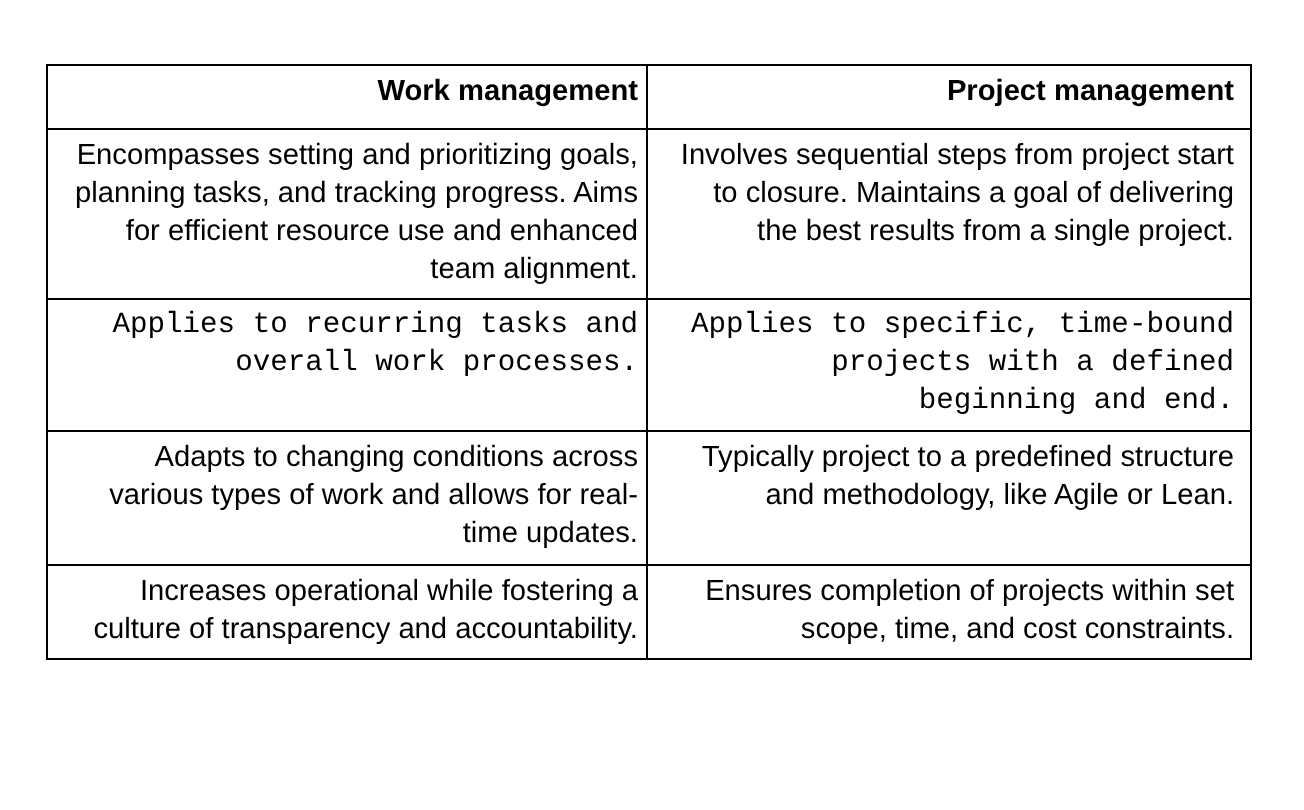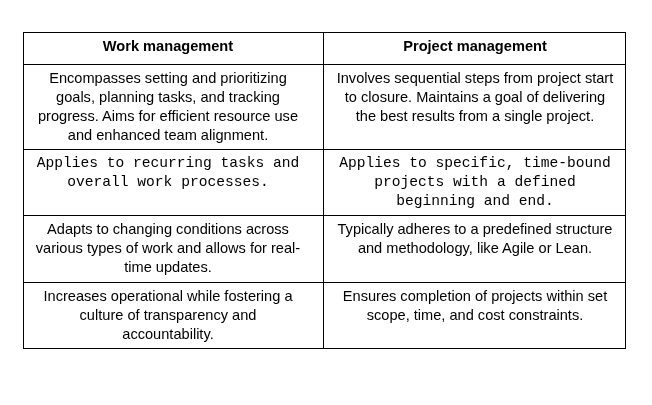--- a/index.html
+++ b/index.html
@@ -23,22 +23,22 @@
   table.comparison {
     border-collapse: collapse;
     table-layout: fixed;
     width: 602px;
     background: #ffffff;
   }
   table.comparison th,
   table.comparison td {
     border: 1.33px solid #000000;
     vertical-align: top;
-    text-align: center;
-    padding: 4px 20px 4px 9px;
+    text-align: right;
+    padding: 4px 4px 4px 9px;
     font-size: 14.6px;
     line-height: 19px;
     font-weight: normal;
     overflow: hidden;
   }
   table.comparison th {
     font-weight: bold;
   }
   table.comparison th:last-child,
   table.comparison td:last-child {
@@ -68,21 +68,21 @@
       <tr class="row-1">
         <td>Encompasses setting and prioritizing goals, planning tasks, and tracking progress. Aims for efficient resource use and enhanced team alignment.</td>
         <td>Involves sequential steps from project start to closure. Maintains a goal of delivering the best results from a single project.</td>
       </tr>
       <tr class="row-2">
         <td>Applies to recurring tasks and overall work processes.</td>
         <td>Applies to specific, time-bound projects with a defined beginning and end.</td>
       </tr>
       <tr class="row-3">
         <td>Adapts to changing conditions across various types of work and allows for real-time updates.</td>
-        <td>Typically adheres to a predefined structure and methodology, like Agile or Lean.</td>
+        <td>Typically project to a predefined structure and methodology, like Agile or Lean.</td>
       </tr>
       <tr class="row-4">
         <td>Increases operational while fostering a culture of transparency and accountability.</td>
         <td>Ensures completion of projects within set scope, time, and cost constraints.</td>
       </tr>
     </tbody>
   </table>
 </div>
 
 </body></html>

